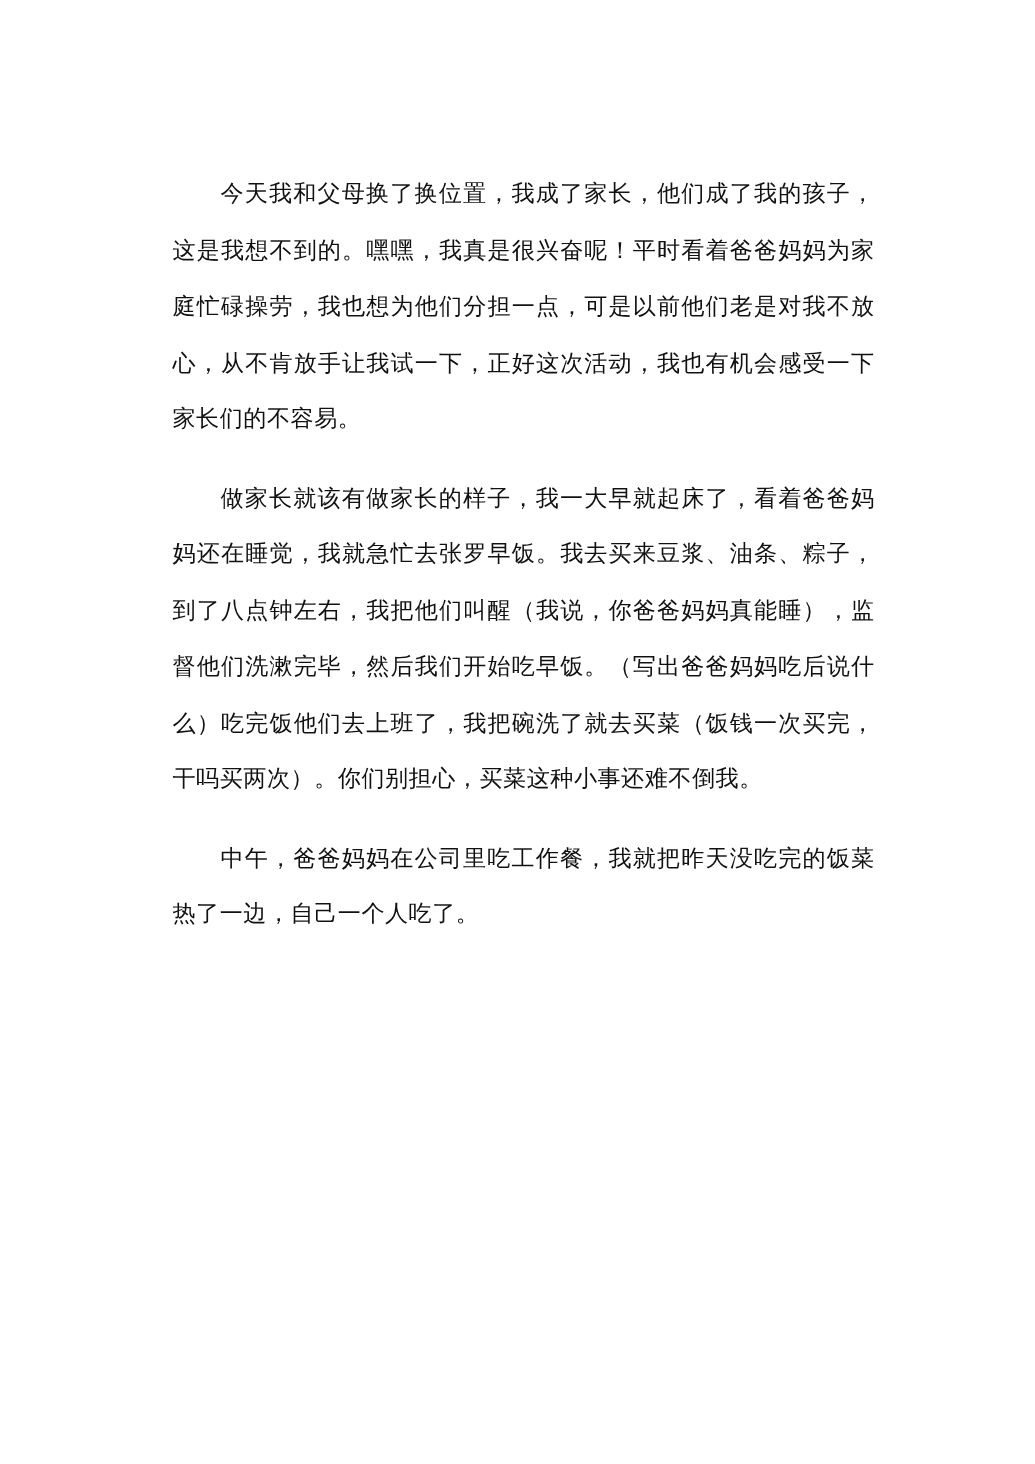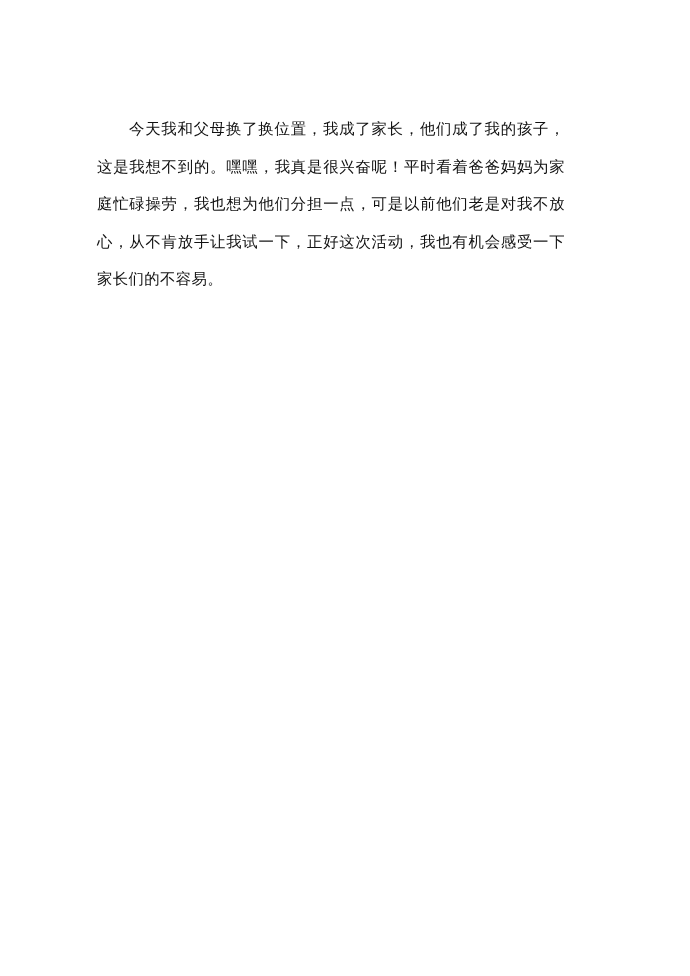--- a/index.html
+++ b/index.html
@@ -1,29 +1,31 @@
 <!DOCTYPE html>
 <html><head>
   <meta charset="utf-8">
   <style>
     html, body { margin: 0; padding: 0; background: #ffffff; }
     body {
       width: 690px; height: 976px; position: relative; overflow: hidden;
       font-family: "DejaVu Sans", "Liberation Sans", sans-serif;
       color: #111111;
     }
-    .page { position: absolute; left: 97px; top: 111px; width: 468px; }
+    .page { position: absolute; left: 115px; top: 111px; width: 468px; }
     .para {
       margin: 0 0 15px 0;
       font-size: 15.4px;
       line-height: 37.5px;
       text-indent: 32px;
       text-align: justify;
       letter-spacing: 0.35px;
       word-break: break-all;
     }
   </style>
 </head>
 <body>
 
 <div class="page">
   <p class="para">今天我和父母换了换位置，我成了家长，他们成了我的孩子，这是我想不到的。嘿嘿，我真是很兴奋呢！平时看着爸爸妈妈为家庭忙碌操劳，我也想为他们分担一点，可是以前他们老是对我不放心，从不肯放手让我试一下，正好这次活动，我也有机会感受一下家长们的不容易。</p>
+  <p class="para">做家长就该有做家长的样子，我一大早就起床了，看着爸爸妈妈还在睡觉，我就急忙去张罗早饭。我去买来豆浆、油条、粽子，到了八点钟左右，我把他们叫醒（我说，你爸爸妈妈真能睡），监督他们洗漱完毕，然后我们开始吃早饭。（写出爸爸妈妈吃后说什么）吃完饭他们去上班了，我把碗洗了就去买菜（饭钱一次买完，干吗买两次）。你们别担心，买菜这种小事还难不倒我。</p>
+  <p class="para">中午，爸爸妈妈在公司里吃工作餐，我就把昨天没吃完的饭菜热了一边，自己一个人吃了。</p>
 </div>
 
 </body></html>

